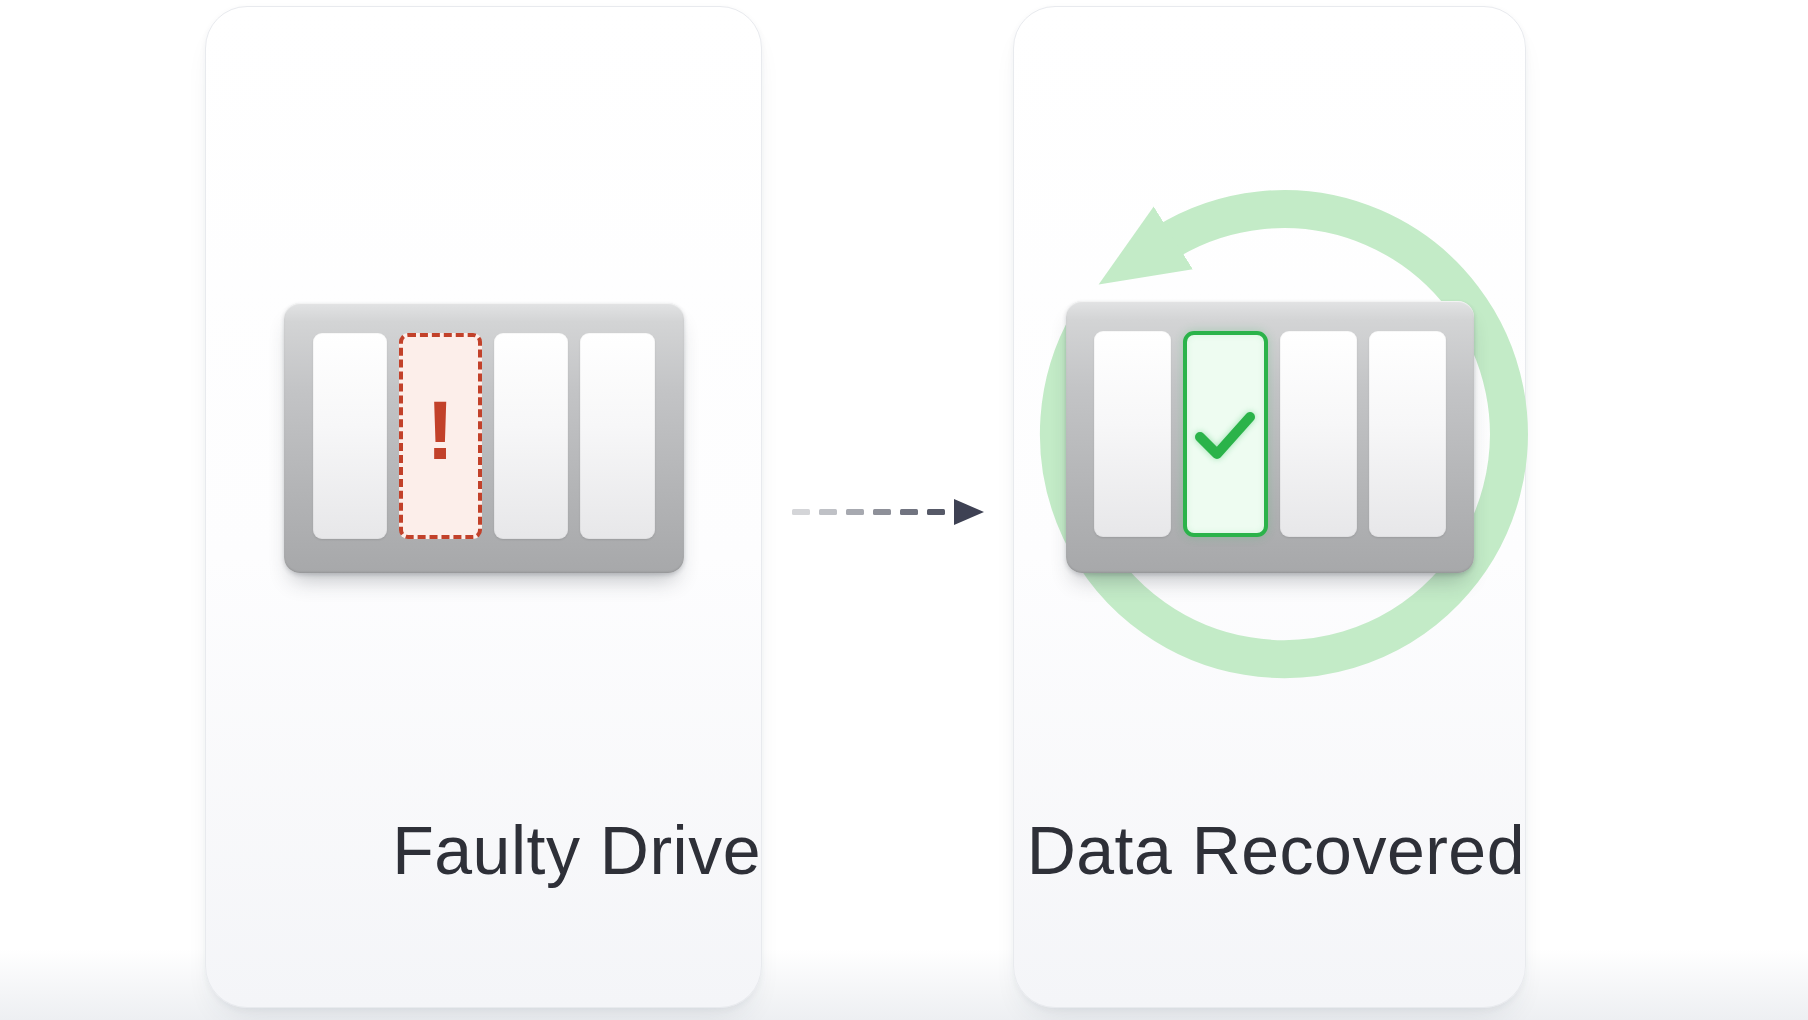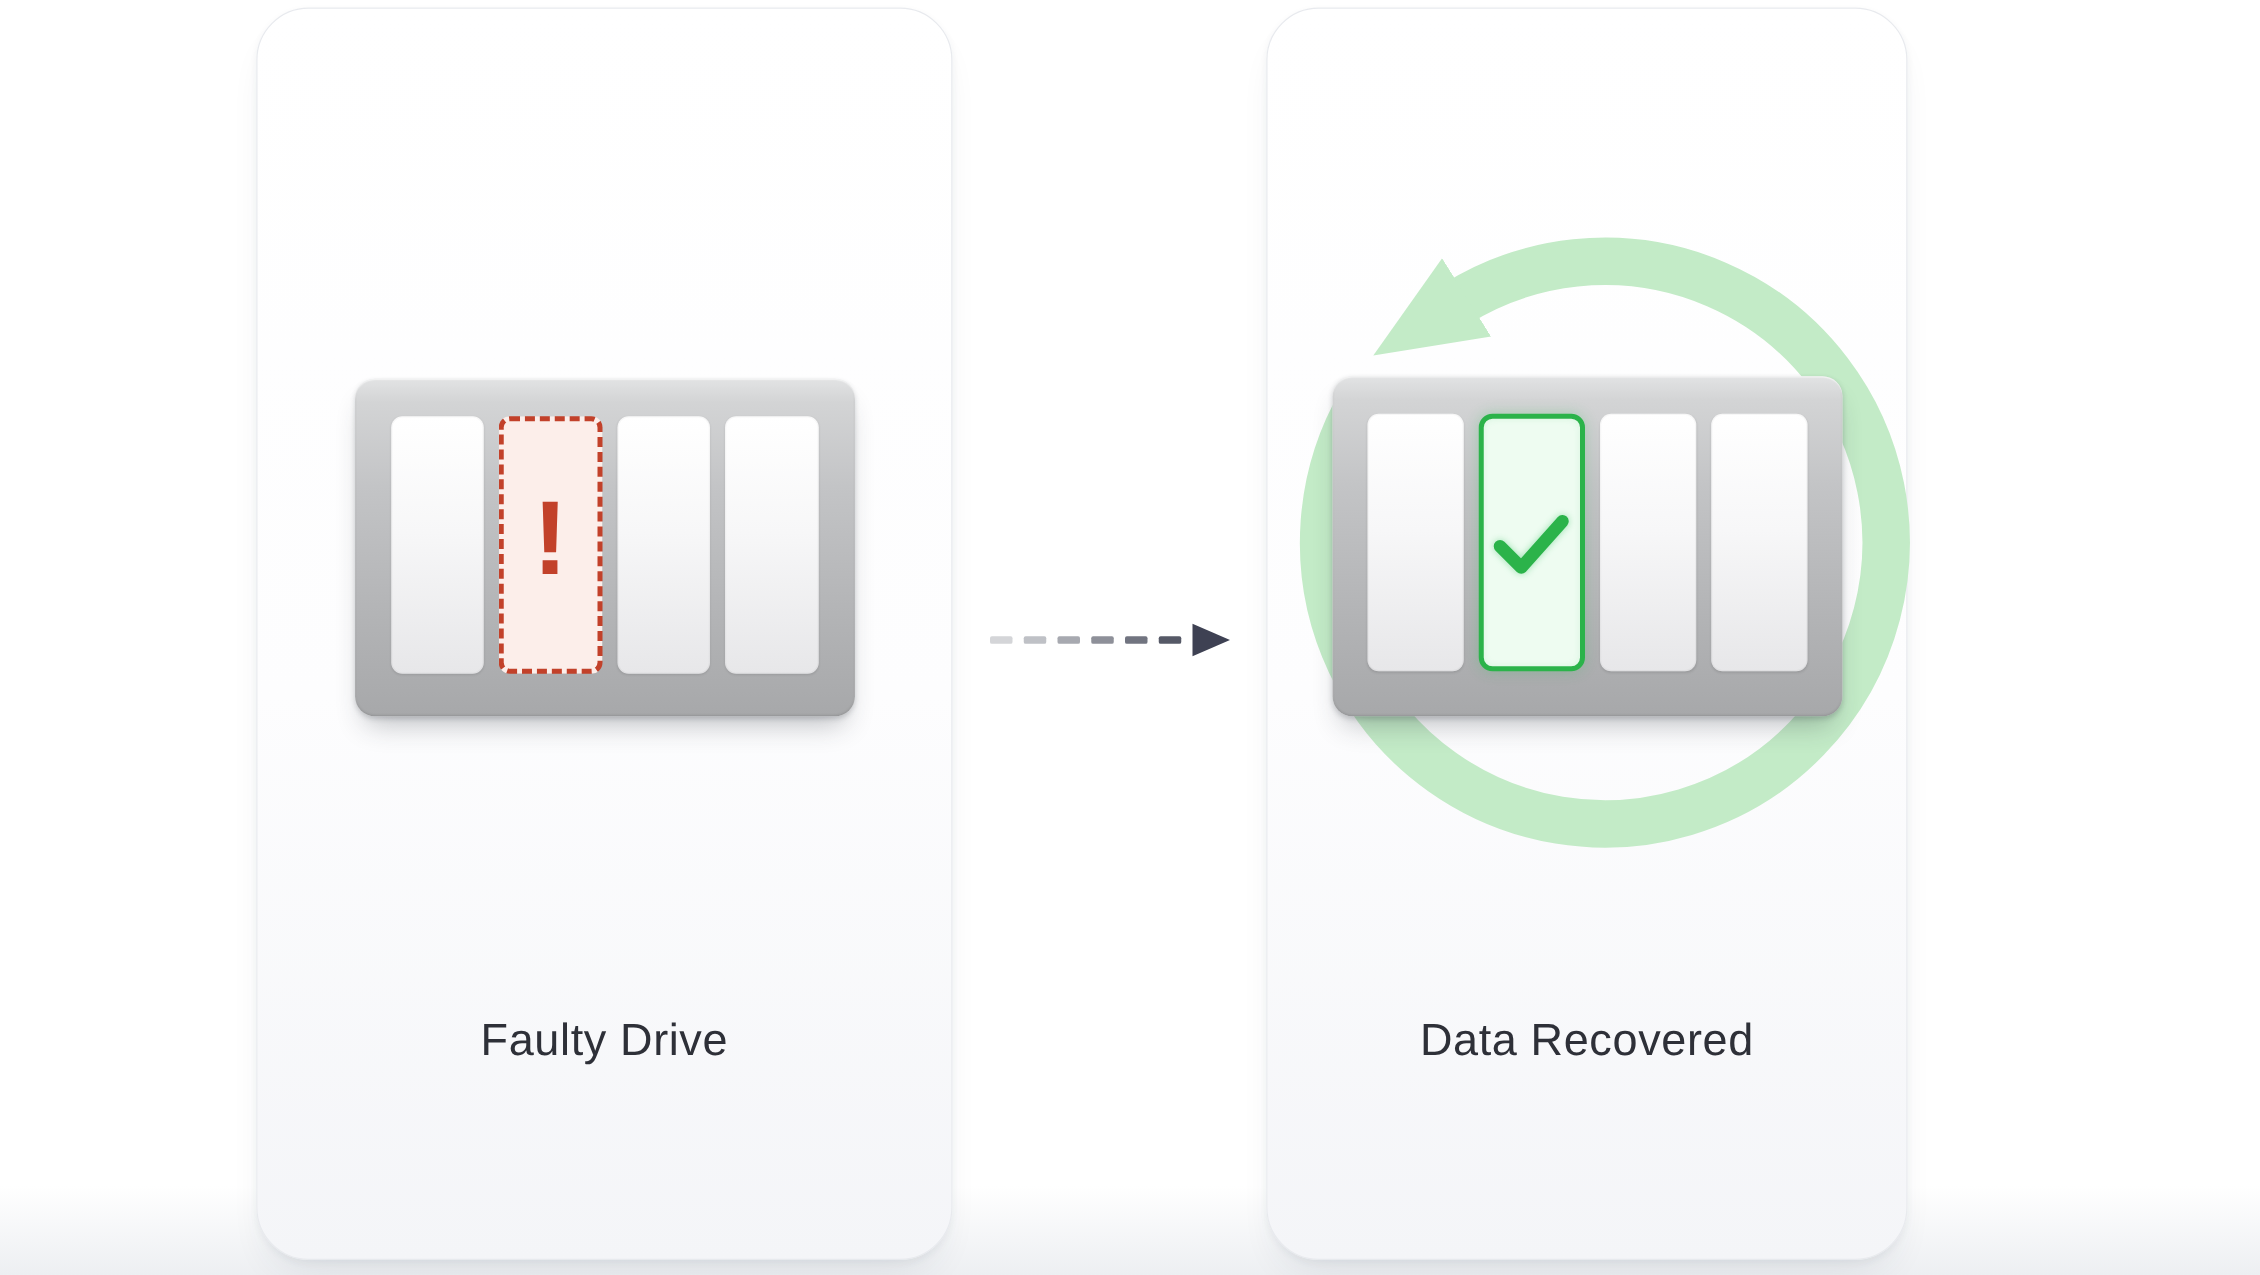--- a/index.html
+++ b/index.html
@@ -19,22 +19,22 @@
     border-radius:42px;
     background:linear-gradient(180deg,#ffffff 0%,#fdfdfe 55%,#f4f5f8 100%);
     border:1px solid #e8eaee;
     box-shadow:0 18px 32px -14px rgba(45,55,75,.12), 0 2px 6px rgba(45,55,75,.05);
   }
   .card-left{left:205px;width:557px;}
   .card-right{left:1013px;width:513px;}
 
   .card-title{
     position:absolute; top:804px; left:0; width:100%;
-    text-align:center;
-    font-size:36px; font-weight:500; letter-spacing:.5px;
+    text-align:right;
+    font-size:68px; font-weight:500; letter-spacing:.5px;
     color:var(--text);
   }
 
   
   .enclosure{
     position:absolute; left:50%; transform:translateX(-50%);
     border-radius:16px;
     background:linear-gradient(180deg,#e2e3e4 0%,#d3d4d5 7%,#c3c4c6 32%,#b2b3b5 72%,#a7a8aa 100%);
     box-shadow:0 14px 22px -8px rgba(40,45,55,.30), 0 2px 4px rgba(40,45,55,.18),
                inset 0 1px 1px rgba(255,255,255,.65), inset 0 -1px 2px rgba(0,0,0,.12);

